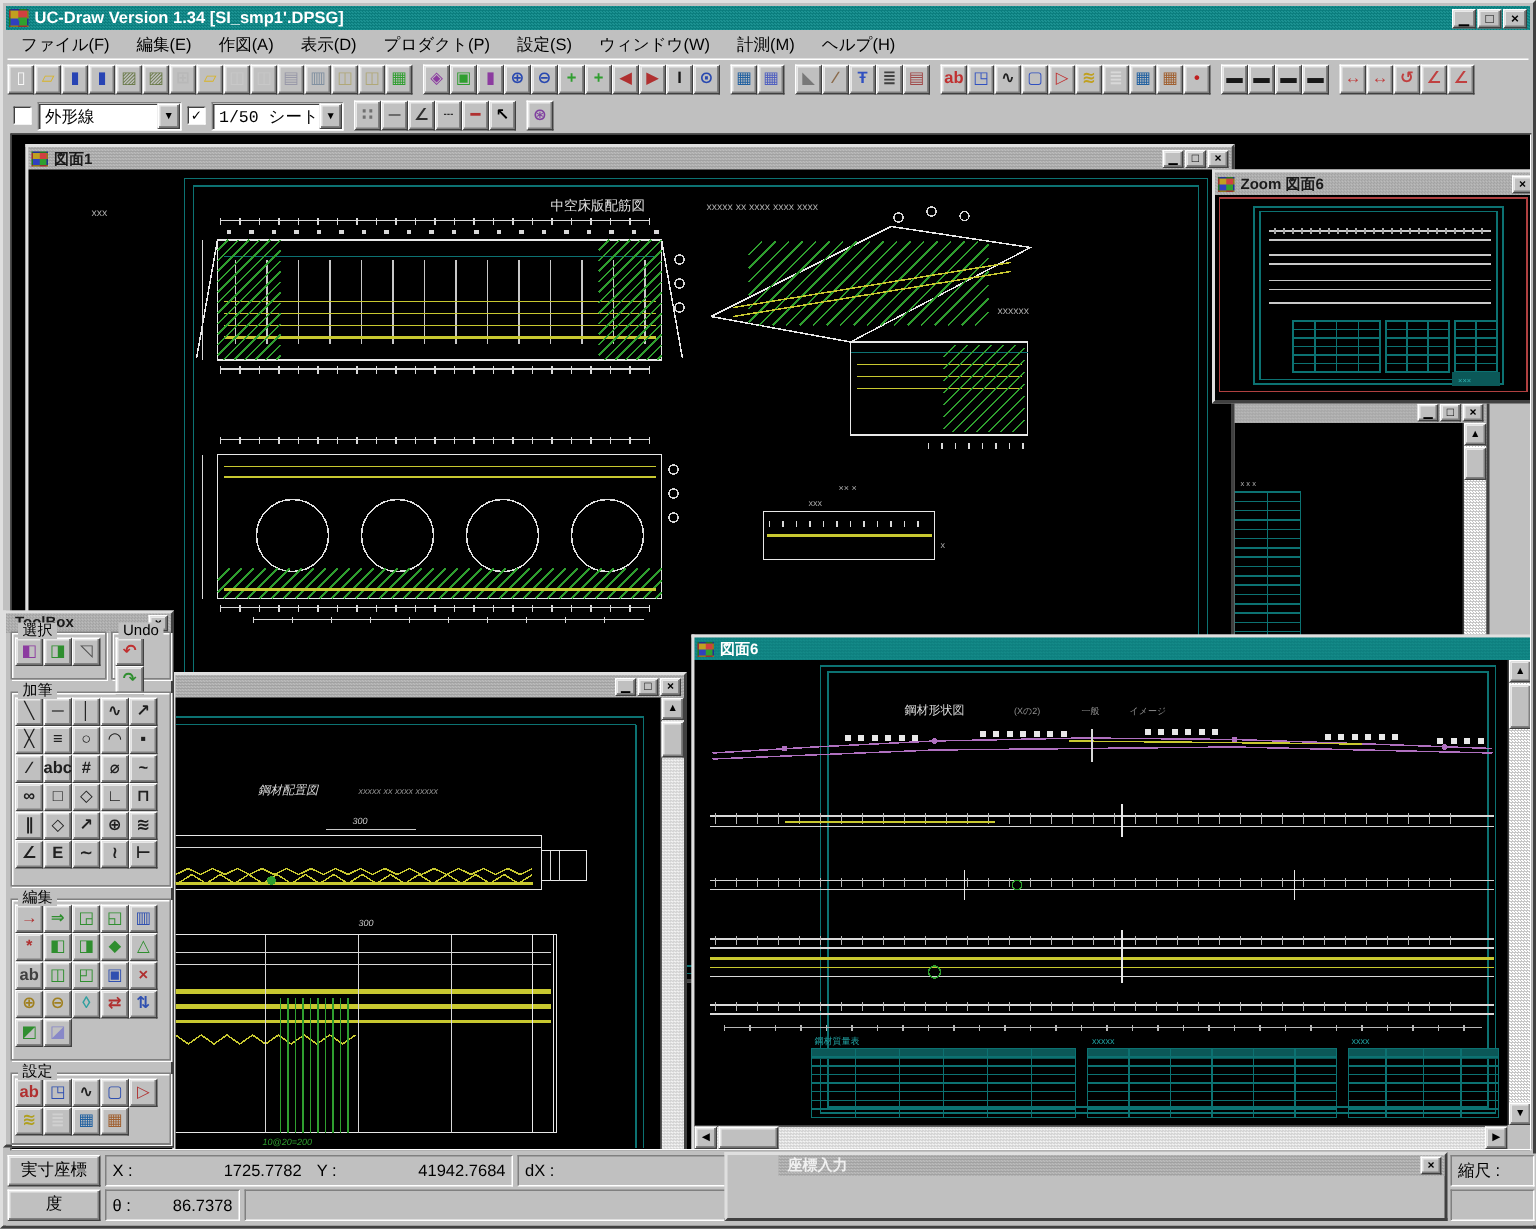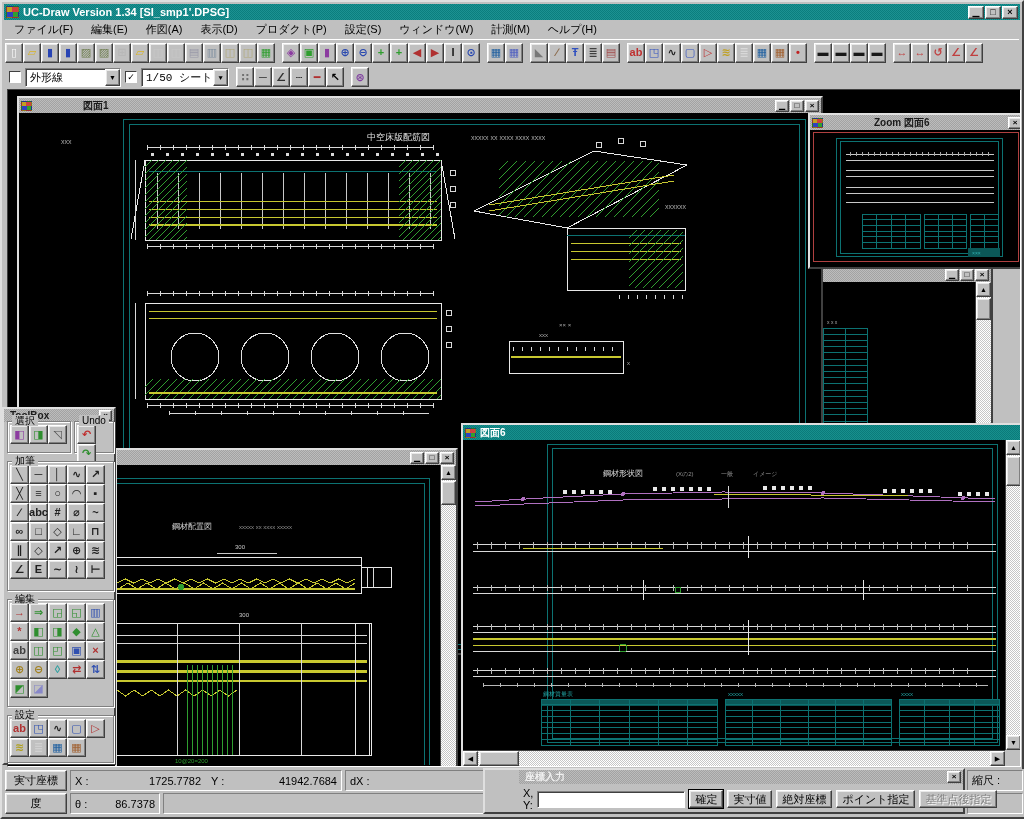--- a/index.html
+++ b/index.html
@@ -5,21 +5,21 @@
   html,body{margin:0;padding:0;width:1024px;height:819px;overflow:hidden;
     font-family:"Liberation Sans","DejaVu Sans",sans-serif;font-size:11px;background:#c0c0c0;}
   *{box-sizing:border-box;}
   .app{position:absolute;inset:0;background:#c0c0c0;border:2px solid;border-color:#dfdfdf #404040 #404040 #dfdfdf;}
   
   .btn3d{background:#c0c0c0;border:1px solid;border-color:#ffffff #404040 #404040 #ffffff;
     box-shadow:inset -1px -1px 0 #808080, inset 1px 1px 0 #e8e8e8;}
   .cap-main{position:absolute;left:2px;top:2px;right:2px;height:16px;display:flex;align-items:center;padding:0 2px;
     background:repeating-conic-gradient(#1c9292 0% 25%,#0b7e7e 0% 50%) 0 0/2px 2px;color:#fff;font-weight:bold;}
   .cap-act{background:repeating-conic-gradient(#17908d 0% 25%,#0b7a7a 0% 50%) 0 0/2px 2px;color:#fff;}
-  .cap-ina{background:repeating-conic-gradient(#bcbcbc 0% 25%,#a2a2a2 0% 50%) 0 0/2px 2px;color:#1a1a1a;gap:47px;}
+  .cap-ina{background:repeating-conic-gradient(#bcbcbc 0% 25%,#a2a2a2 0% 50%) 0 0/2px 2px;color:#1a1a1a;}
   .wicon{width:13px;height:12px;flex:0 0 13px;background:conic-gradient(#d04040 0 25%,#30a030 0 50%,#3040c0 0 75%,#c0a020 0);
     border:1px solid #00000040;}
   .capbtns{margin-left:auto;display:flex;gap:1px;}
   .cbtn{width:16px;height:13px;font-size:9px;line-height:11px;text-align:center;color:#000;font-weight:bold;}
   .cap-t{margin-left:4px;white-space:nowrap;}
   .menubar{position:absolute;left:3px;top:20px;right:3px;height:16px;display:flex;align-items:flex-end;}
   .mitem{padding:1px 9px;white-space:nowrap;}
   .tbar{position:absolute;display:flex;align-items:center;}
   .tbtn{width:18px;height:20px;display:flex;align-items:center;justify-content:center;flex:0 0 18px;}
   .icn{font-size:11px;line-height:1;font-weight:bold;}
@@ -756,21 +756,21 @@
     <div class="win" style="left:107px;top:358px;width:343px;height:330px;">
       <div class="cap2 cap-ina">
         <span class="cap-t"></span>
         <span class="capbtns">
           <span class="cbtn btn3d">▁</span>
           <span class="cbtn btn3d">□</span>
           <span class="cbtn btn3d">×</span>
         </span>
       </div>
       <div class="wcontent" style="width:339px;height:311px;">
-        <div style="position:absolute;left:0;top:0;width:323px;height:311px;">
+        <div style="position:absolute;left:0;top:0;width:323px;height:311px;font-style:italic;">
             <svg width="323" height="311" viewBox="0 0 323 311" shape-rendering="crispEdges">
               <line x1="0" y1="13" x2="312" y2="13" stroke="#0c7272" stroke-width="1"></line>
               <line x1="0" y1="18" x2="307" y2="18" stroke="#0c7272" stroke-width="1"></line>
               <line x1="307" y1="18" x2="307" y2="300" stroke="#0c7272" stroke-width="1"></line>
               <line x1="312" y1="13" x2="312" y2="300" stroke="#0c7272" stroke-width="1"></line>
               <text x="55" y="64" fill="#d8d8d8" font-size="8">鋼材配置図</text>
               <text x="122" y="64" fill="#909090" font-size="6">xxxxx  xx  xxxx  xxxxx</text>
               <text x="118" y="84" fill="#c8c8c8" font-size="6">300</text>
               <line x1="100" y1="88" x2="160" y2="88" stroke="#c8c8c8" stroke-width="1"></line>
               <rect x="-8" y="92" width="252" height="36" fill="none" stroke="#e8e8e8" stroke-width="1"></rect>
@@ -1381,22 +1381,13 @@
   </div>
 </div>
 
 <div class="dlg">
   <div class="cap2 cap-ina">
     <span class="cap-t" style="color:#f0f0f0;">座標入力</span>
     <span class="capbtns">
       <span class="cbtn btn3d">×</span>
     </span>
   </div>
-  <div class="dlg-body">
-    <span>X, Y:</span>
-    <input class="dinput" value="" style="">
-    <span class="dbtn btn3d def">確定</span>
-    <span class="dbtn btn3d">実寸値</span>
-    <span class="dbtn btn3d">絶対座標</span>
-    <span class="dbtn btn3d">ポイント指定</span>
-    <span class="dbtn btn3d dis">基準点後指定</span>
-  </div>
 </div>
 
 </body></html>

